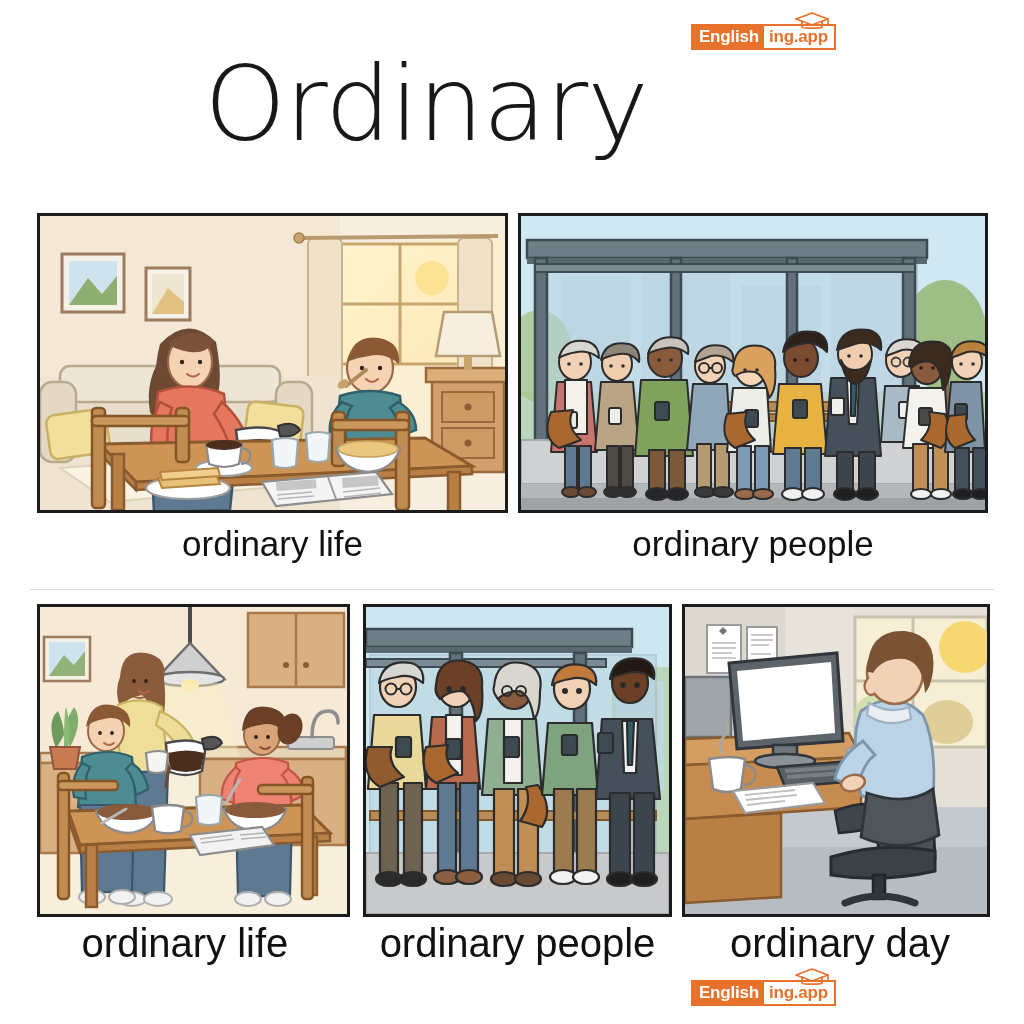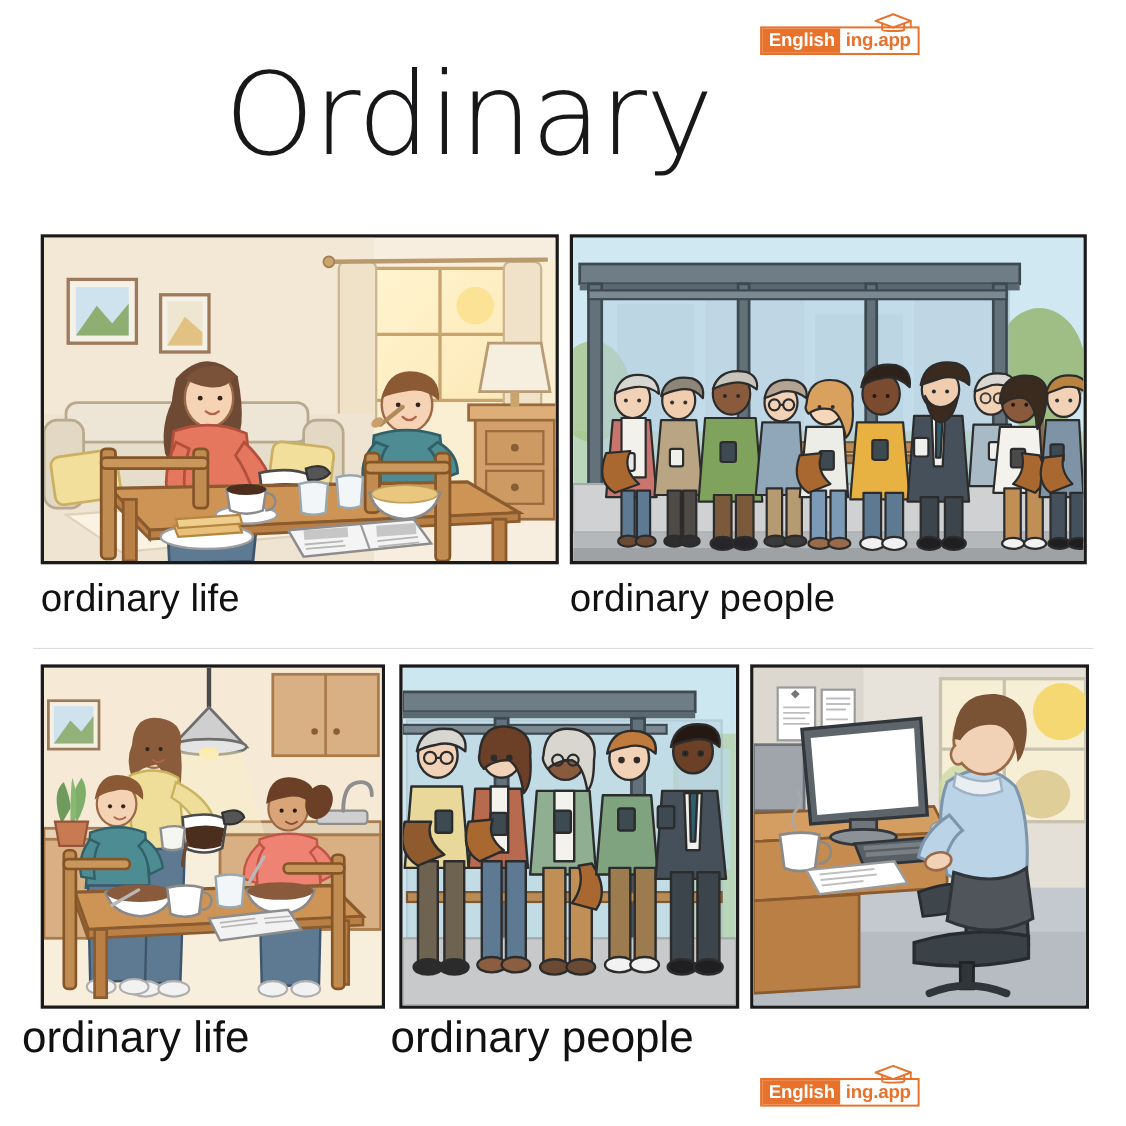--- a/index.html
+++ b/index.html
@@ -31,21 +31,21 @@
   }
 
   
   .panel{position:absolute;border:3px solid #1b1b1b;box-sizing:border-box;overflow:hidden;background:#fff;}
   .p1{left:37px;top:213px;width:471px;height:300px;}
   .p2{left:518px;top:213px;width:470px;height:300px;}
   .p3{left:37px;top:604px;width:313px;height:313px;}
   .p4{left:363px;top:604px;width:309px;height:313px;}
   .p5{left:682px;top:604px;width:308px;height:313px;}
 
-  .caption{position:absolute;color:#111;
+  .caption{position:absolute;text-align:center;color:#111;
            font-family:"Liberation Sans",sans-serif;}
   .cap1{left:37px;top:524px;width:471px;font-size:35px;}
   .cap2{left:518px;top:524px;width:470px;font-size:35px;}
   .cap3{left:20px;top:921px;width:330px;font-size:40px;}
   .cap4{left:355px;top:921px;width:325px;font-size:40px;}
   .cap5{left:685px;top:921px;width:310px;font-size:40px;}
 
   .divider{position:absolute;left:30px;top:589px;width:964px;height:1px;background:#dcdcdc;}
 
   svg{display:block;}
@@ -666,20 +666,21 @@
         <path d="M182 62 q2 -40 38 -38 q32 4 28 40 q-2 16 -8 22 q-2 -30 -20 -34 q-22 -2 -32 14 q-6 -2 -6 0z" fill="#7A5334"></path>
         <path d="M184 70 q-8 8 -2 16 q4 4 8 0" fill="#F2D2B6" stroke="#9A6A48" stroke-width="2.2"></path>
         <path d="M184 96 q22 12 40 4 l2 12 q-24 10 -44 -4z" fill="#E9EEF3" stroke="#9FB3C4" stroke-width="2.2"></path>
         <path d="M182 186 q40 14 66 -4 l6 46 q-36 20 -78 2z" fill="#4F555B" stroke="#2E3438" stroke-width="2.8"></path>
       </g>
     </svg>
   </div>
 
   <div class="caption cap3">ordinary life</div>
   <div class="caption cap4">ordinary people</div>
+  <div class="caption cap5">ordinary day</div>
 
   <div class="logo logo-bot">
     <div class="logo-box">
       <span class="logo-a">English</span>
       <span class="logo-b">ing.app</span>
     </div>
     <svg class="cap" viewBox="0 0 40 20">
       <path d="M4 8 L20 2 L36 8 L20 14 Z" fill="none" stroke="#E8712B" stroke-width="1.8" stroke-linejoin="round"></path>
       <path d="M10 10.5 L10 16 C10 17.6 30 17.6 30 16 L30 10.5" fill="none" stroke="#E8712B" stroke-width="1.8" stroke-linecap="round"></path>
       <path d="M36 8 L36 14" stroke="#E8712B" stroke-width="1.6" stroke-linecap="round"></path>

